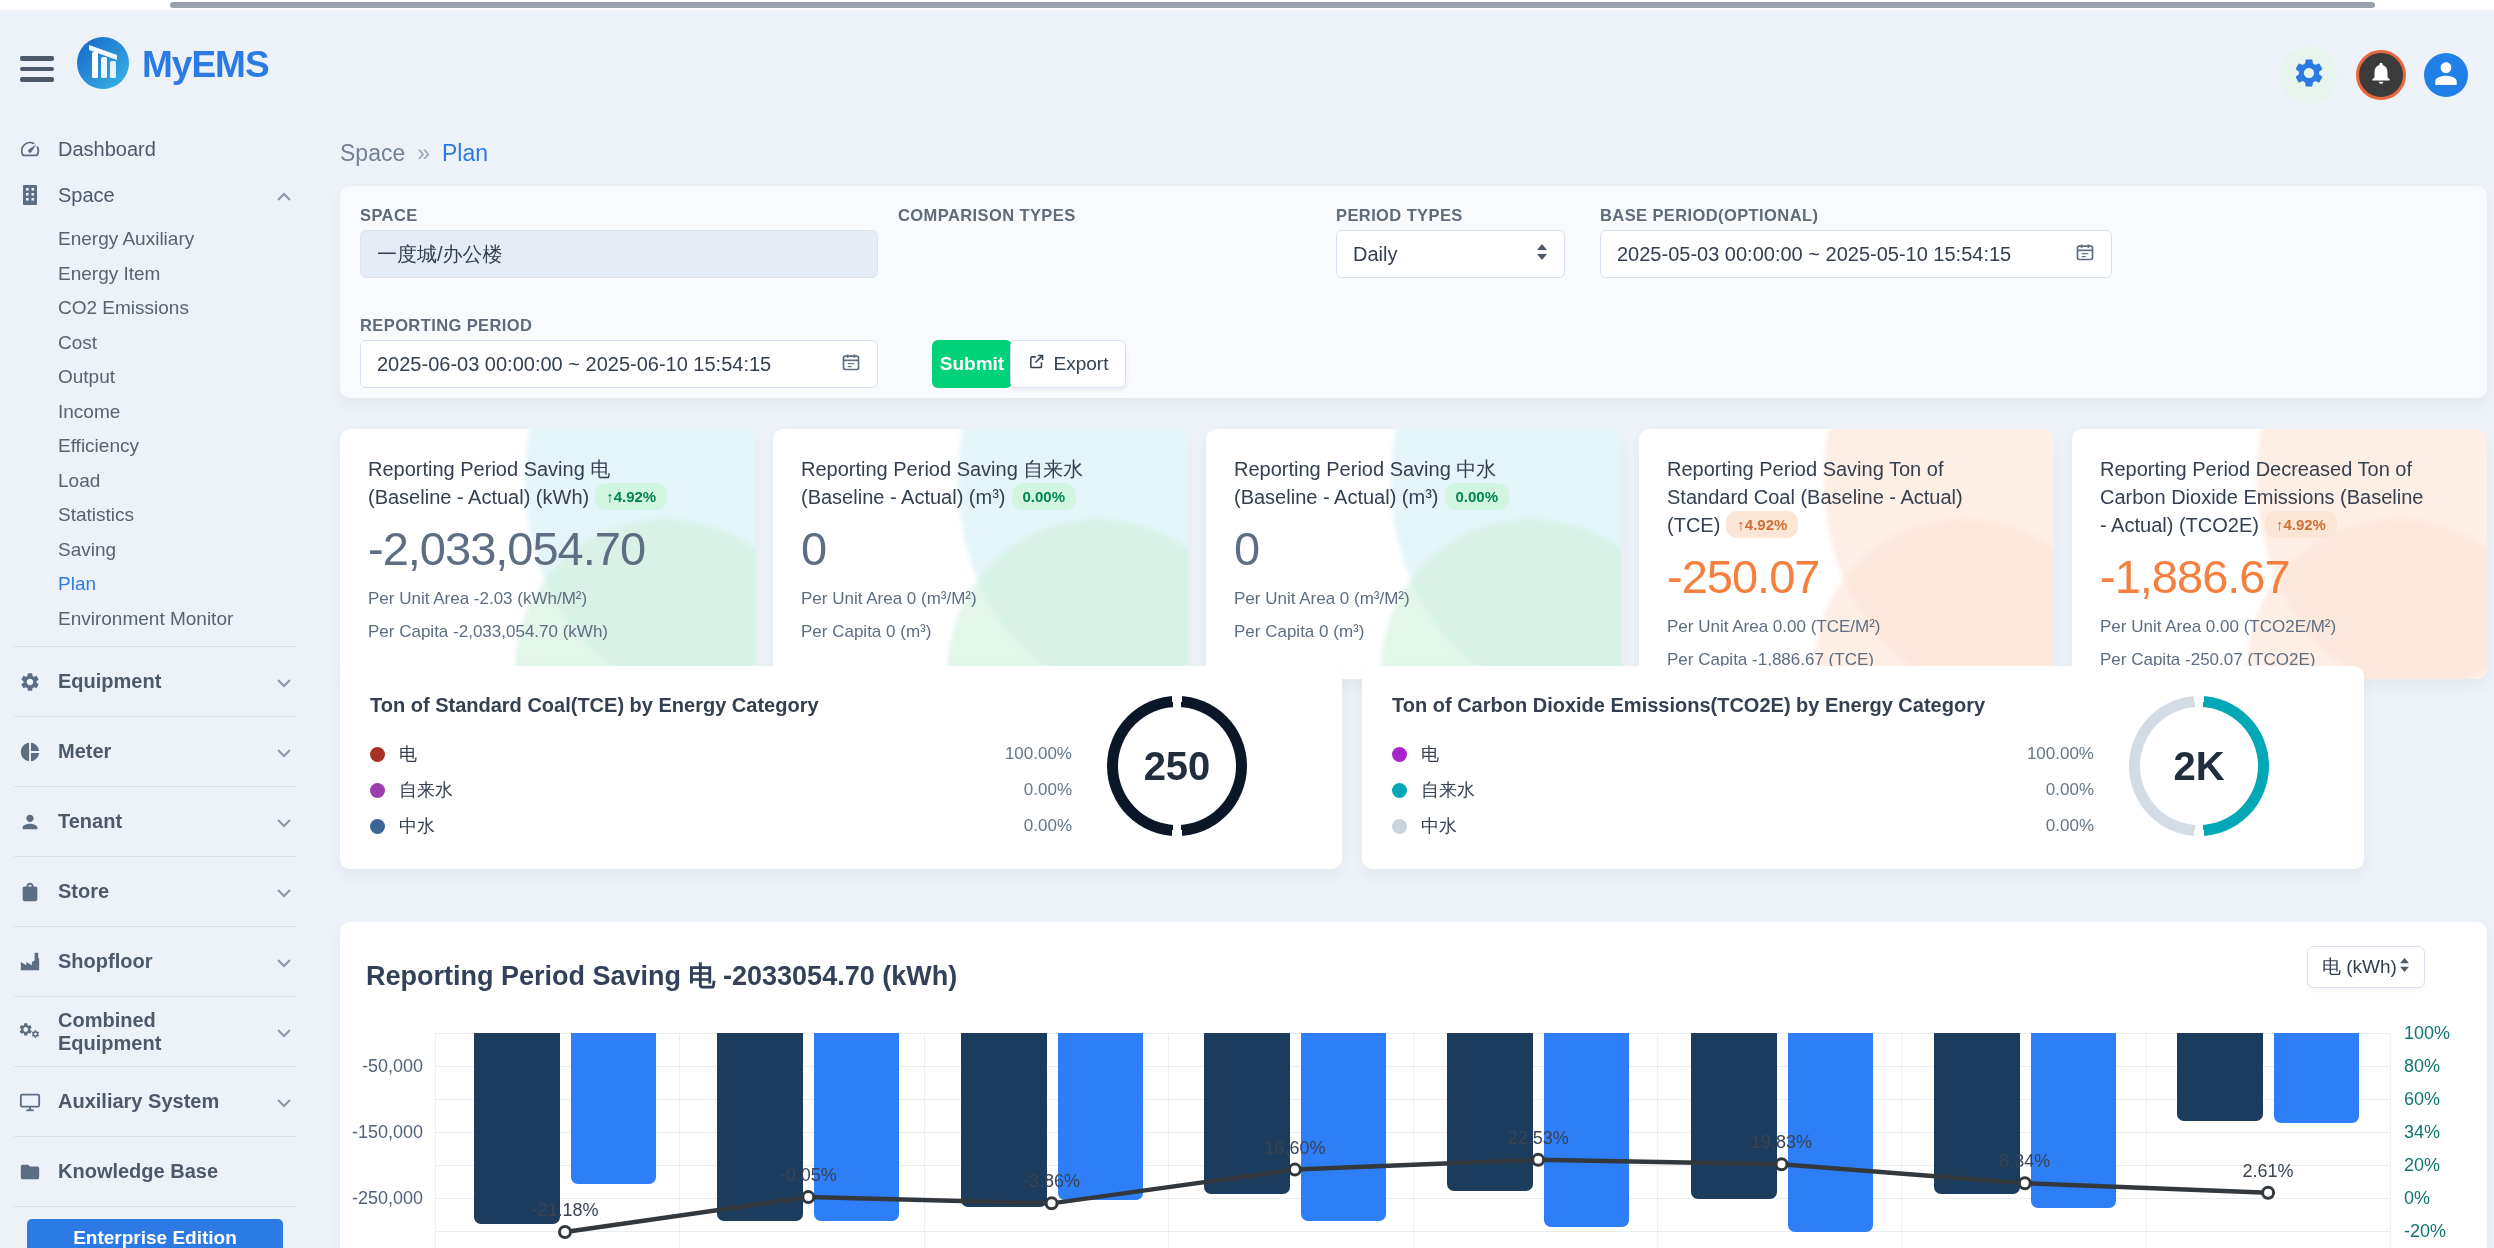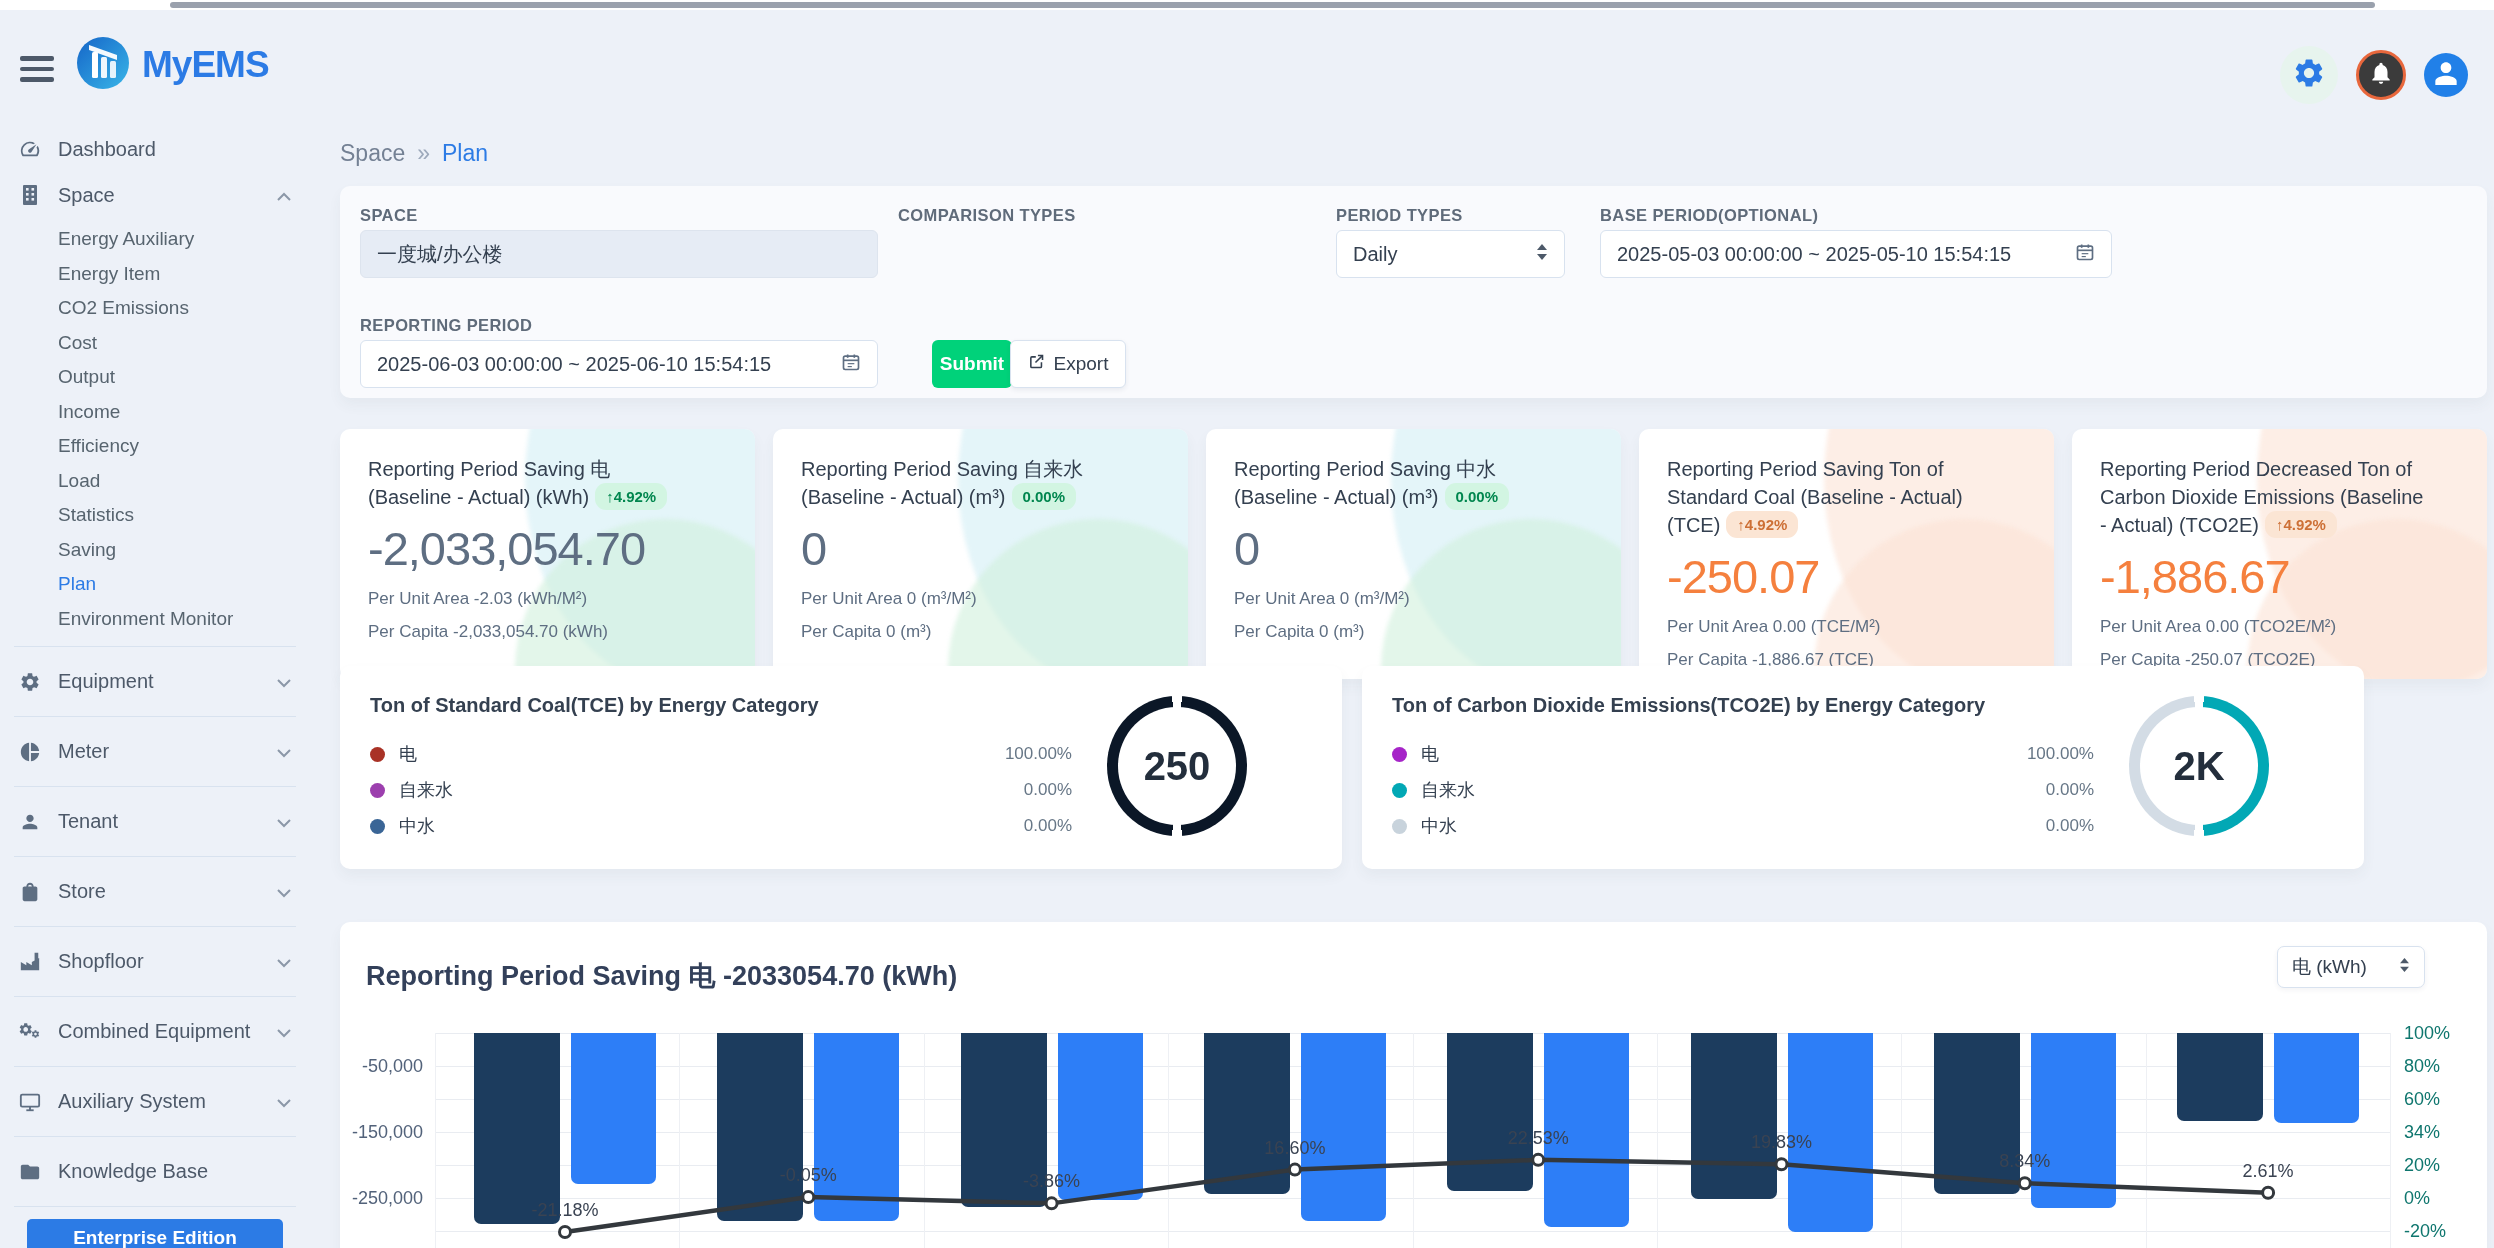--- a/index.html
+++ b/index.html
@@ -23,21 +23,21 @@
 
   
   .sidebar { position:absolute; top:118px; left:0; width:310px; bottom:0; background:#edf1f8; padding:8px 0 0 0; z-index:40; }
   .nav-item { display:flex; align-items:center; gap:16px; height:46px; padding:0 18px; font-size:20px; color:#4d5969; font-weight:500; cursor:pointer; }
   .nav-item .nico { width:24px; display:flex; justify-content:center; color:#5e6e82; }
   .nav-item .chev { margin-left:auto; color:#8b97a8; }
   .submenu { list-style:none; padding:4px 0 10px 58px; }
   .submenu li { font-size:19px; line-height:34.5px; color:#57646f; cursor:pointer; }
   .submenu li.active { color:#2c7be5; }
   .hr { height:1px; background:#d8e2ef; margin:0 14px; }
-  .low-item { height:69px; }
+  .low-item { height:69px;font-weight:bold; }
   .ent-btn { display:block; margin:12px auto 0; width:256px; height:38px; background:#2c7be5; color:#fff;
              font-size:19px; font-weight:bold; border:none; border-radius:5px; cursor:pointer; font-family:inherit; }
 
   
   .main { position:absolute; left:310px; top:118px; right:0; bottom:0; background:#edf1f8; }
   .breadcrumb { position:absolute; left:30px; top:22px; font-size:23px; color:#748194; }
   .breadcrumb .sep { margin:0 12px; color:#9da9bb; }
   .breadcrumb .cur { color:#2c7be5; cursor:pointer; }
 
   .card { background:#fff; border-radius:10px; box-shadow:0 7px 14px rgba(65,69,88,.05); }
@@ -82,21 +82,21 @@
   .pct-col { position:absolute; top:74px; width:110px; text-align:right; }
   .pct-col div { height:28px; margin-bottom:8px; font-size:17px; color:#677787; line-height:28px; }
   .donut { position:absolute; top:30px; width:140px; height:140px; border-radius:50%; }
   .donut::after { content:""; position:absolute; left:11px; top:11px; width:118px; height:118px; border-radius:50%; background:#fff; }
   .donut-center { position:absolute; top:30px; width:140px; height:140px; display:flex; align-items:center; justify-content:center;
                   font-size:40px; font-weight:bold; color:#232e3c; z-index:2; }
 
   
   .chart-card { position:absolute; left:30px; top:804px; width:2147px; height:640px; }
   .chart-title { position:absolute; left:26px; top:36px; font-size:27px; font-weight:bold; color:#33405a; }
-  .unit-select { position:absolute; right:62px; top:24px; width:148px; height:42px; border:1px solid #d8e2ef; border-radius:7px;
+  .unit-select { position:absolute; right:62px; top:24px; width:118px; height:42px; border:1px solid #d8e2ef; border-radius:7px;
                  background:#fff; display:flex; align-items:center; justify-content:space-between; padding:0 14px;
                  font-size:19px; color:#344050; cursor:pointer; box-shadow:0 2px 5px rgba(43,45,80,.06); }
   .plot { position:absolute; left:0; top:0; width:2147px; height:640px; }
   .hgrid { position:absolute; height:1px; background:#e9ecf1; }
   .vgrid { position:absolute; width:1px; background:#eef0f4; }
   .ytick-l { position:absolute; font-size:18px; color:#52627a; text-align:right; width:80px; transform:translateY(-50%); }
   .ytick-r { position:absolute; font-size:18px; color:#0f766e; transform:translateY(-50%); }
   .bar { position:absolute; border-radius:0 0 7px 7px; }
   .line-label { position:absolute; font-size:18px; color:#3a4352; transform:translate(-50%,0); white-space:nowrap; }
   svg.linesvg { position:absolute; left:0; top:0; overflow:visible; z-index:3; }

